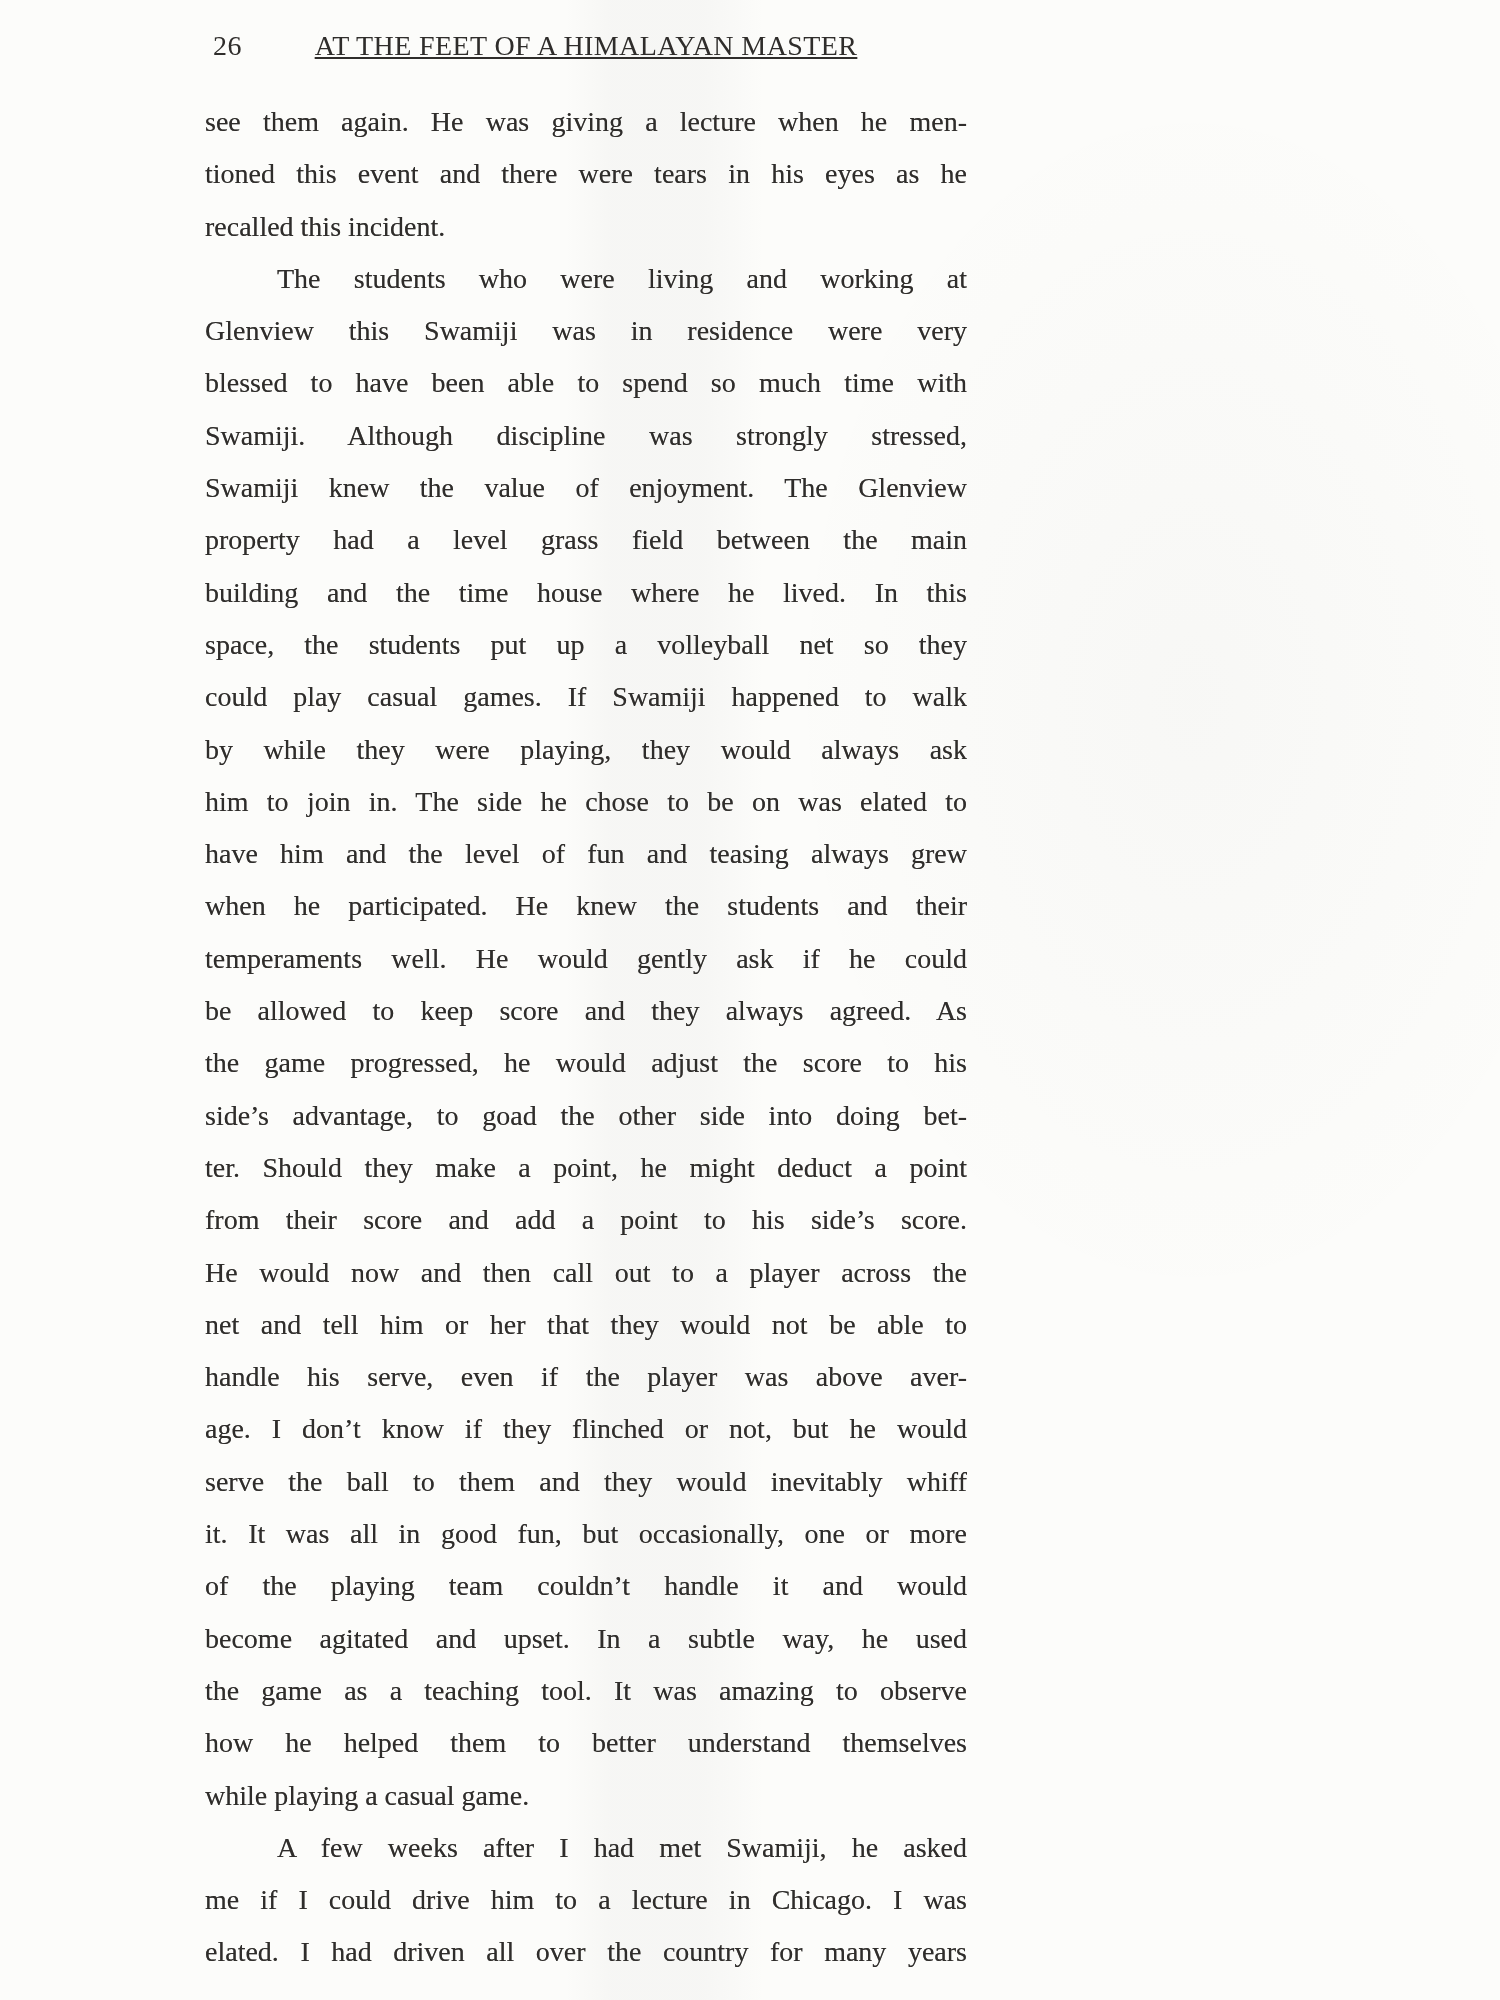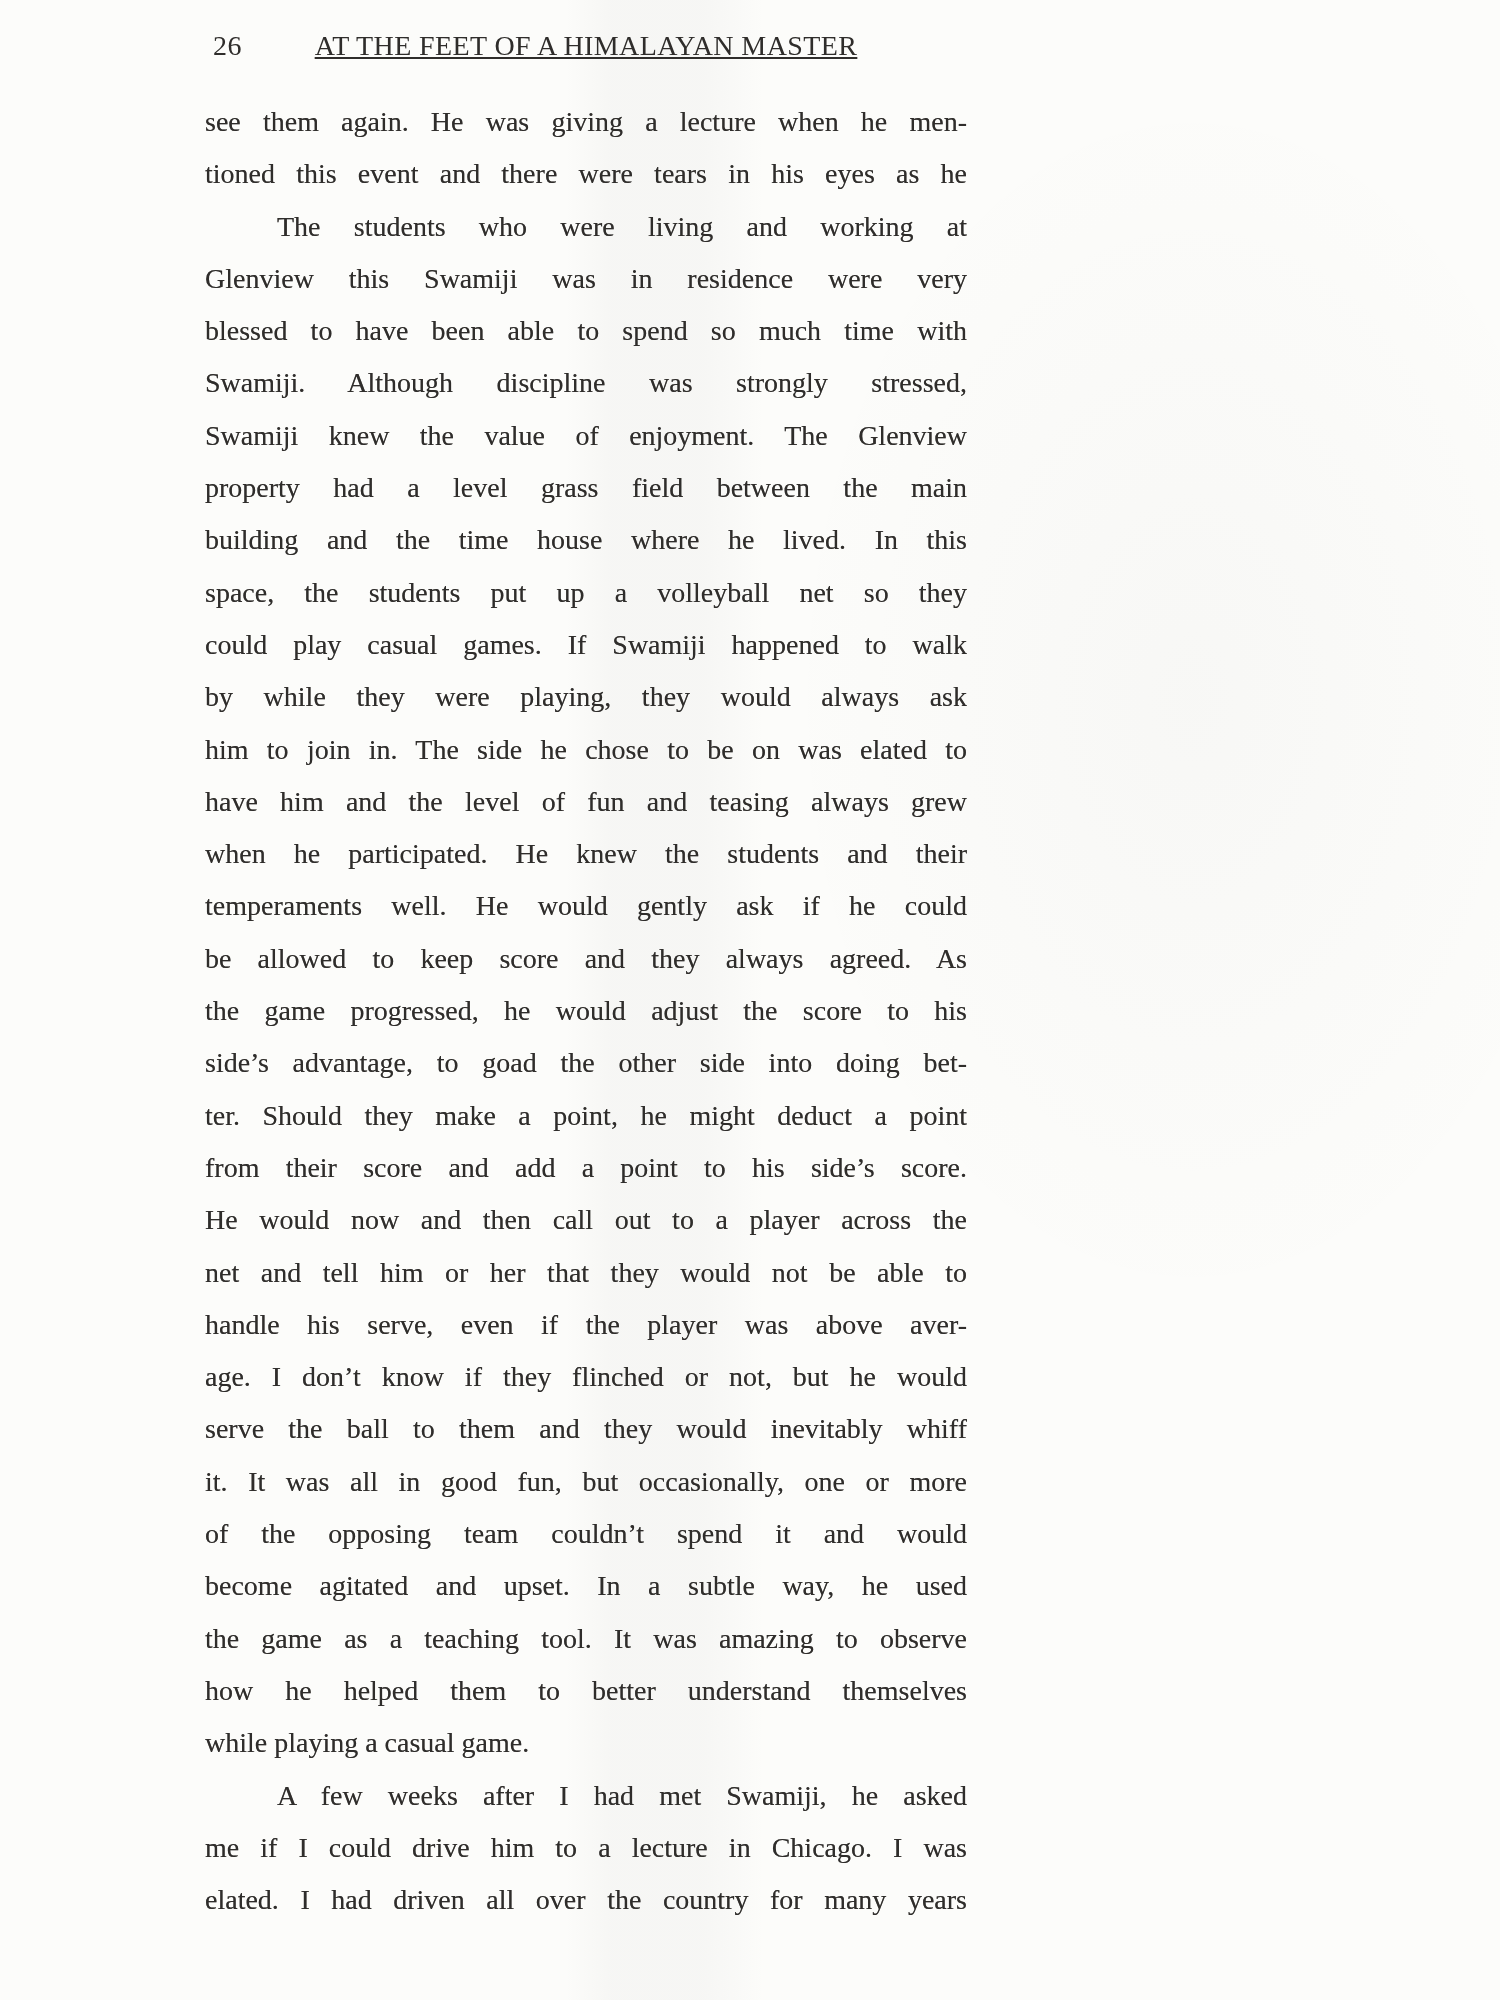--- a/index.html
+++ b/index.html
@@ -74,20 +74,21 @@
 
 <div class="page">
   <div class="header">
     <span class="pagenum">26</span>
     <span class="running-title">AT THE FEET OF A HIMALAYAN MASTER</span>
   </div>
 
   <div class="body-text">
       <div class="line j">see them again. He was giving a lecture when he men-</div>
       <div class="line j">tioned this event and there were tears in his eyes as he</div>
+      <div class="line">recalled this incident.</div>
       <div class="line j indent">The students who were living and working at</div>
       <div class="line j">Glenview this Swamiji was in residence were very</div>
       <div class="line j">blessed to have been able to spend so much time with</div>
       <div class="line j">Swamiji. Although discipline was strongly stressed,</div>
       <div class="line j">Swamiji knew the value of enjoyment. The Glenview</div>
       <div class="line j">property had a level grass field between the main</div>
       <div class="line j">building and the time house where he lived. In this</div>
       <div class="line j">space, the students put up a volleyball net so they</div>
       <div class="line j">could play casual games. If Swamiji happened to walk</div>
       <div class="line j">by while they were playing, they would always ask</div>
@@ -99,21 +100,21 @@
       <div class="line j">the game progressed, he would adjust the score to his</div>
       <div class="line j">side’s advantage, to goad the other side into doing bet-</div>
       <div class="line j">ter. Should they make a point, he might deduct a point</div>
       <div class="line j">from their score and add a point to his side’s score.</div>
       <div class="line j">He would now and then call out to a player across the</div>
       <div class="line j">net and tell him or her that they would not be able to</div>
       <div class="line j">handle his serve, even if the player was above aver-</div>
       <div class="line j">age. I don’t know if they flinched or not, but he would</div>
       <div class="line j">serve the ball to them and they would inevitably whiff</div>
       <div class="line j">it. It was all in good fun, but occasionally, one or more</div>
-      <div class="line j">of the opposing team couldn’t spend it and would</div>
+      <div class="line j">of the playing team couldn’t handle it and would</div>
       <div class="line j">become agitated and upset. In a subtle way, he used</div>
       <div class="line j">the game as a teaching tool. It was amazing to observe</div>
       <div class="line j">how he helped them to better understand themselves</div>
       <div class="line">while playing a casual game.</div>
       <div class="line j indent">A few weeks after I had met Swamiji, he asked</div>
       <div class="line j">me if I could drive him to a lecture in Chicago. I was</div>
       <div class="line j">elated. I had driven all over the country for many years</div>
     </div>
 </div>
 

